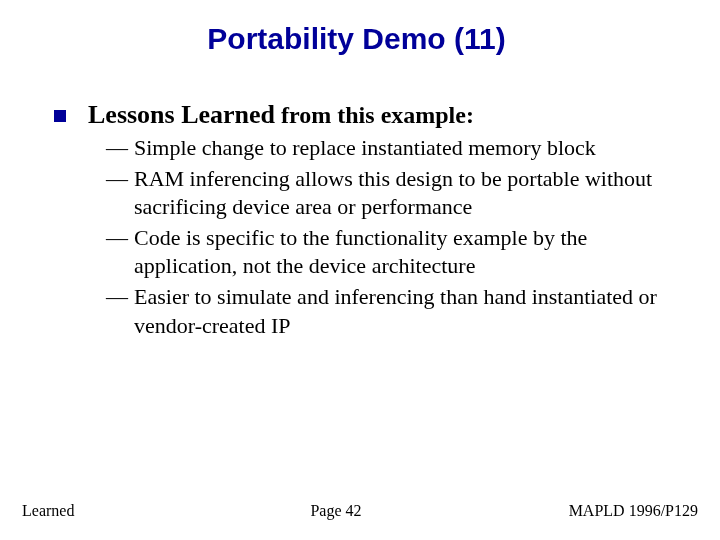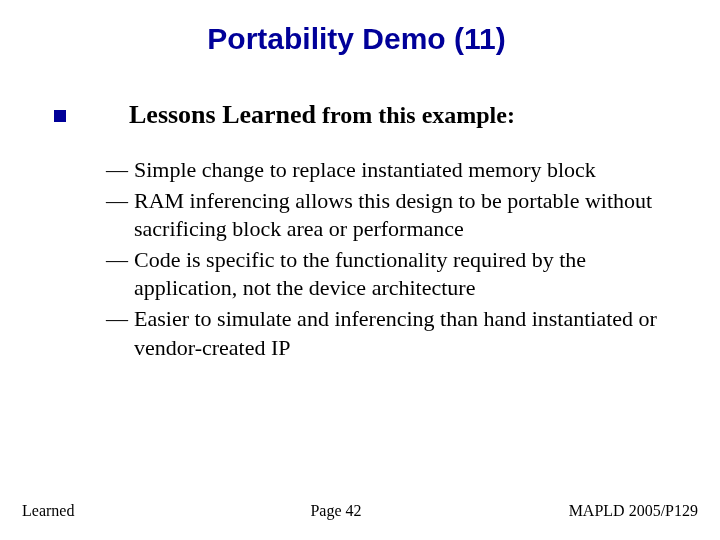--- a/index.html
+++ b/index.html
@@ -31,22 +31,21 @@
   }
   .body {
     position: absolute;
     top: 100px;
     left: 54px;
     right: 40px;
   }
   .lvl1 {
     display: flex;
     align-items: flex-start;
-    margin-bottom: 26px;
-    gap: 41px;
+    margin-bottom: 4px;
   }
   .sqbullet {
     width: 12px;
     height: 12px;
     background: #000099;
     flex: 0 0 auto;
     margin-top: 10px;
     margin-right: 22px;
   }
   .lvl1-text {
@@ -120,32 +119,32 @@
       </div>
     </div>
 
     <div class="sublist">
       <div class="lvl2">
         <div class="dash">—</div>
         <div class="lvl2-text">Simple change to replace instantiated memory block</div>
       </div>
       <div class="lvl2">
         <div class="dash">—</div>
-        <div class="lvl2-text">RAM inferencing allows this design to be portable without sacrificing block area or performance</div>
+        <div class="lvl2-text">RAM inferencing allows this design to be portable without sacrificing device area or performance</div>
       </div>
       <div class="lvl2">
         <div class="dash">—</div>
-        <div class="lvl2-text">Code is specific to the functionality required by the application, not the device architecture</div>
+        <div class="lvl2-text">Code is specific to the functionality example by the application, not the device architecture</div>
       </div>
       <div class="lvl2">
         <div class="dash">—</div>
         <div class="lvl2-text">Easier to simulate and inferencing than hand instantiated or vendor-created IP</div>
       </div>
     </div>
   </div>
 
   <div class="footer">
     <div class="left">Learned</div>
     <div class="center">Page 42</div>
-    <div class="right">MAPLD 2005/P129</div>
+    <div class="right">MAPLD 1996/P129</div>
   </div>
 
 </div>
 
 </body></html>

